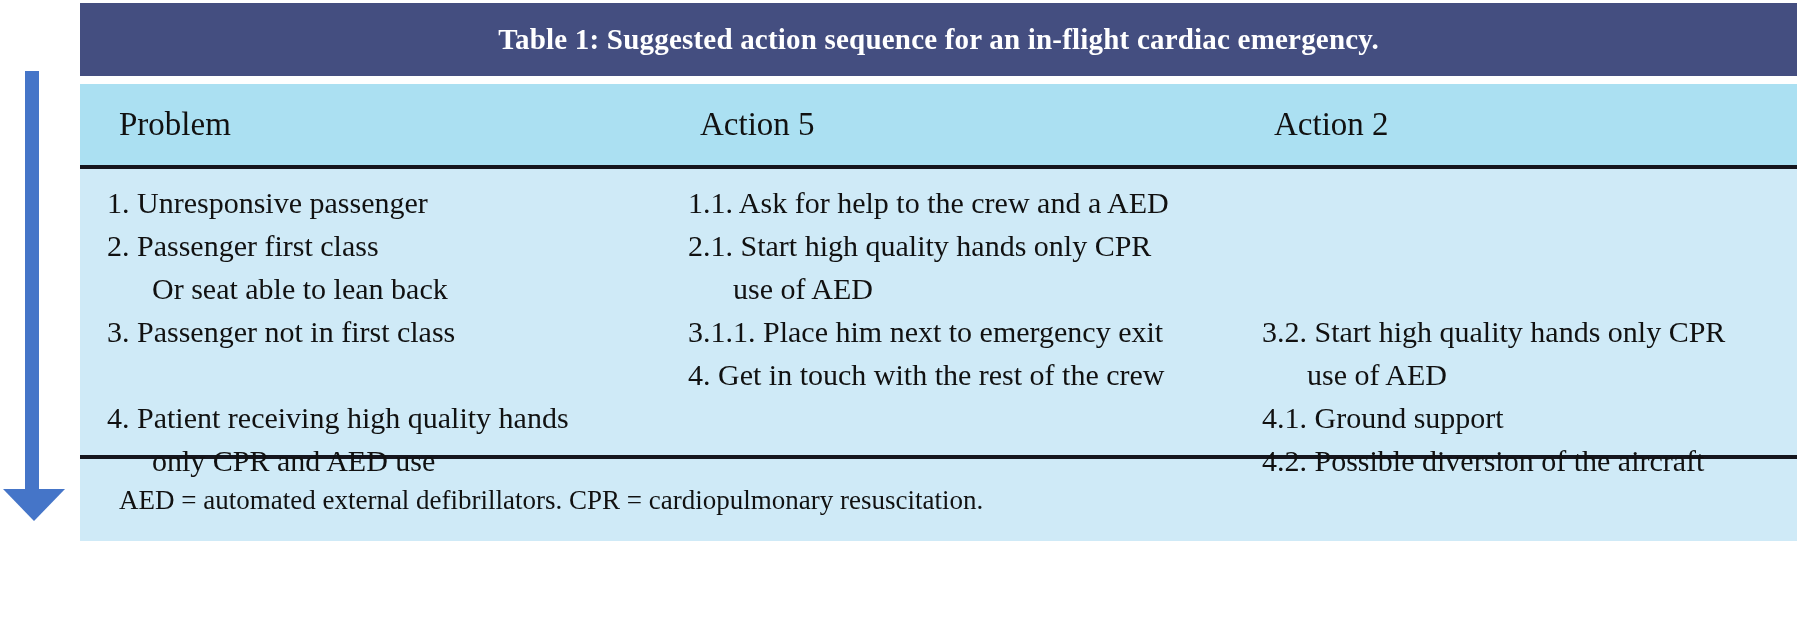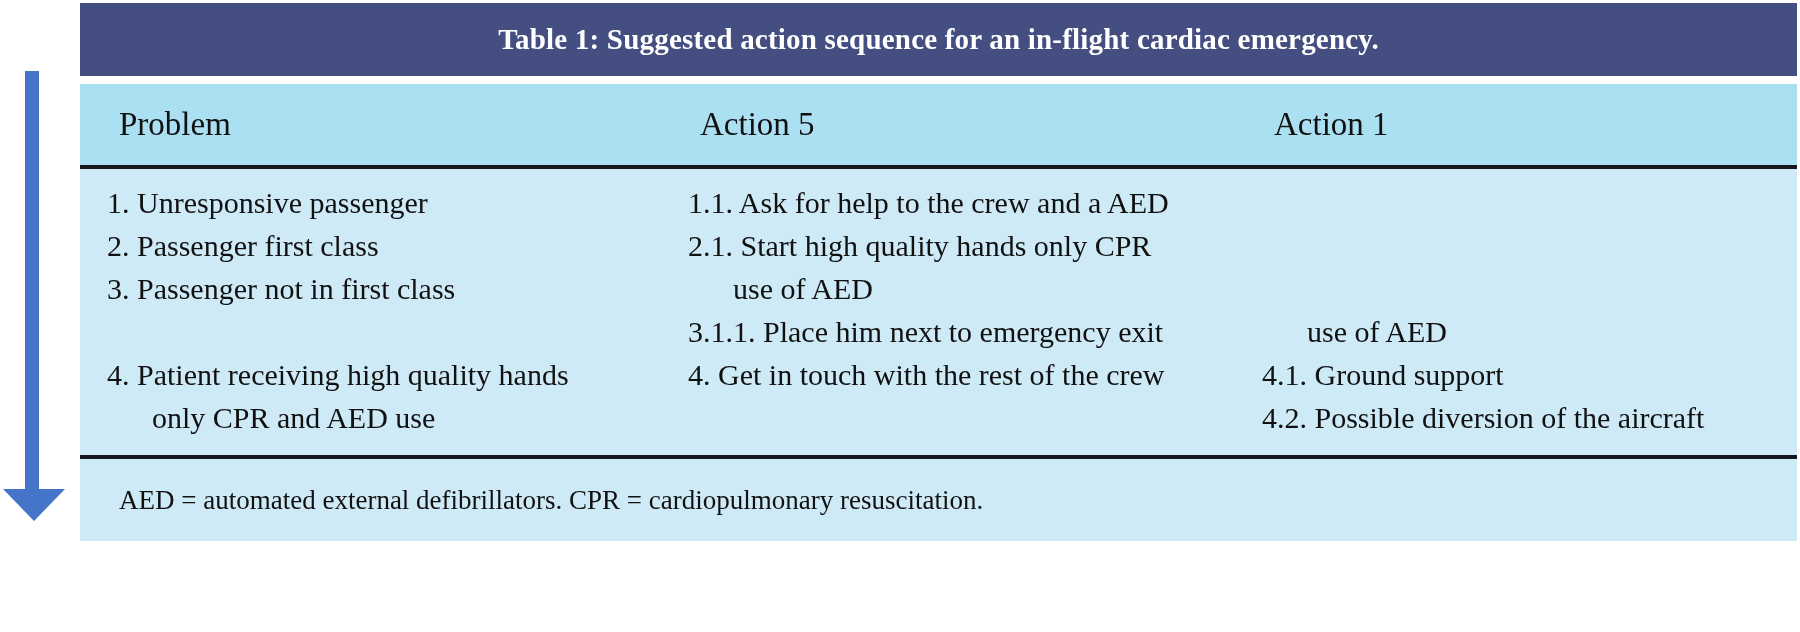--- a/index.html
+++ b/index.html
@@ -109,46 +109,48 @@
 
     <div class="title-bar">
       <span>Table 1: Suggested action sequence for an in-flight cardiac emergency.</span>
     </div>
 
     <div class="gap"></div>
 
     <div class="cols header-row">
       <div class="header-cell">Problem</div>
       <div class="header-cell">Action 5</div>
-      <div class="header-cell">Action 1</div>
+      <div class="header-cell">Action 2</div>
     </div>
 
     <div class="rule"></div>
 
     <div class="cols body-rows">
       <div class="col">
           <div class="cell-line">1. Unresponsive passenger</div>
           <div class="cell-line">2. Passenger first class</div>
+          <div class="cell-line indent">Or seat able to lean back</div>
           <div class="cell-line">3. Passenger not in first class</div>
           <div class="cell-line">&nbsp;</div>
           <div class="cell-line">4. Patient receiving high quality hands</div>
           <div class="cell-line indent">only CPR and AED use</div>
         </div>
       <div class="col">
           <div class="cell-line">1.1. Ask for help to the crew and a AED</div>
           <div class="cell-line">2.1. Start high quality hands only CPR</div>
           <div class="cell-line indent">use of AED</div>
           <div class="cell-line">3.1.1. Place him next to emergency exit</div>
           <div class="cell-line">4. Get in touch with the rest of the crew</div>
           <div class="cell-line">&nbsp;</div>
         </div>
       <div class="col">
           <div class="cell-line">&nbsp;</div>
           <div class="cell-line">&nbsp;</div>
           <div class="cell-line">&nbsp;</div>
+          <div class="cell-line">3.2. Start high quality hands only CPR</div>
           <div class="cell-line indent">use of AED</div>
           <div class="cell-line">4.1. Ground support</div>
           <div class="cell-line">4.2. Possible diversion of the aircraft</div>
         </div>
     </div>
 
     <div class="rule"></div>
 
     <div class="footer-row">
       <span>AED = automated external defibrillators. CPR = cardiopulmonary resuscitation.</span>

